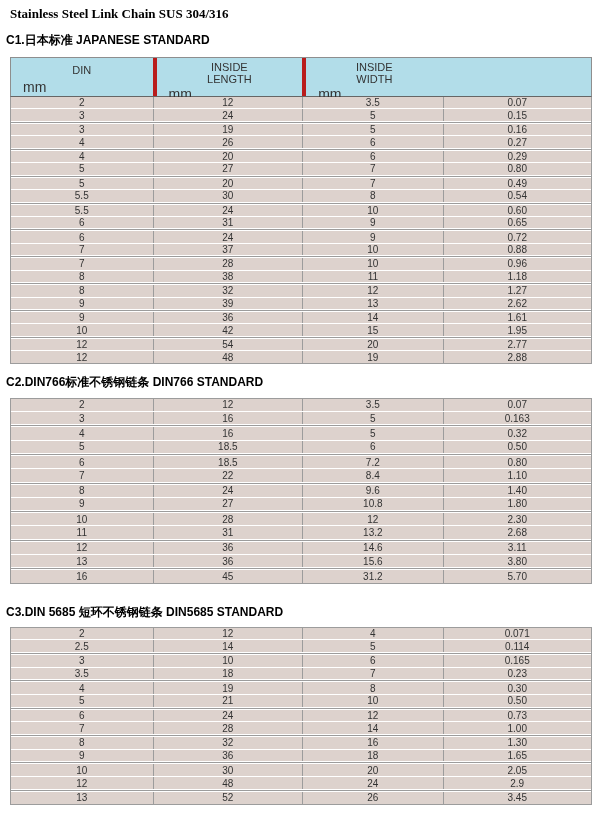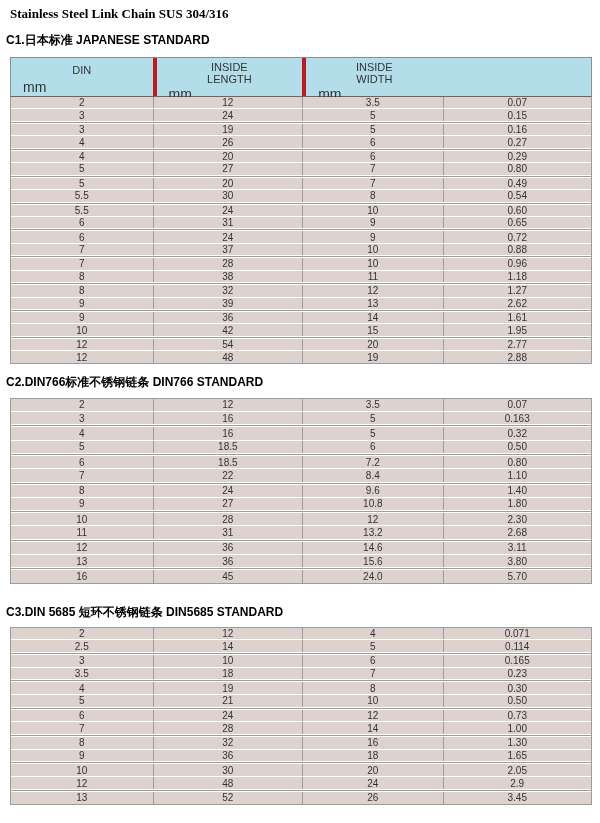--- a/index.html
+++ b/index.html
@@ -336,21 +336,21 @@
           </div>
           <div class="trow second">
             <div class="td col0">13</div>
             <div class="td col1">36</div>
             <div class="td col2">15.6</div>
             <div class="td col3">3.80</div>
           </div>
           <div class="trow pair-start">
             <div class="td col0">16</div>
             <div class="td col1">45</div>
-            <div class="td col2">24.0</div>
+            <div class="td col2">31.2</div>
             <div class="td col3">5.70</div>
           </div>
         </div>
     </div>
   </section>
 
   <section>
     <div class="sec-heading h3m">C3.DIN 5685 短环不锈钢链条 DIN5685 STANDARD</div>
     <div class="table c3">
       <div class="tbody">

